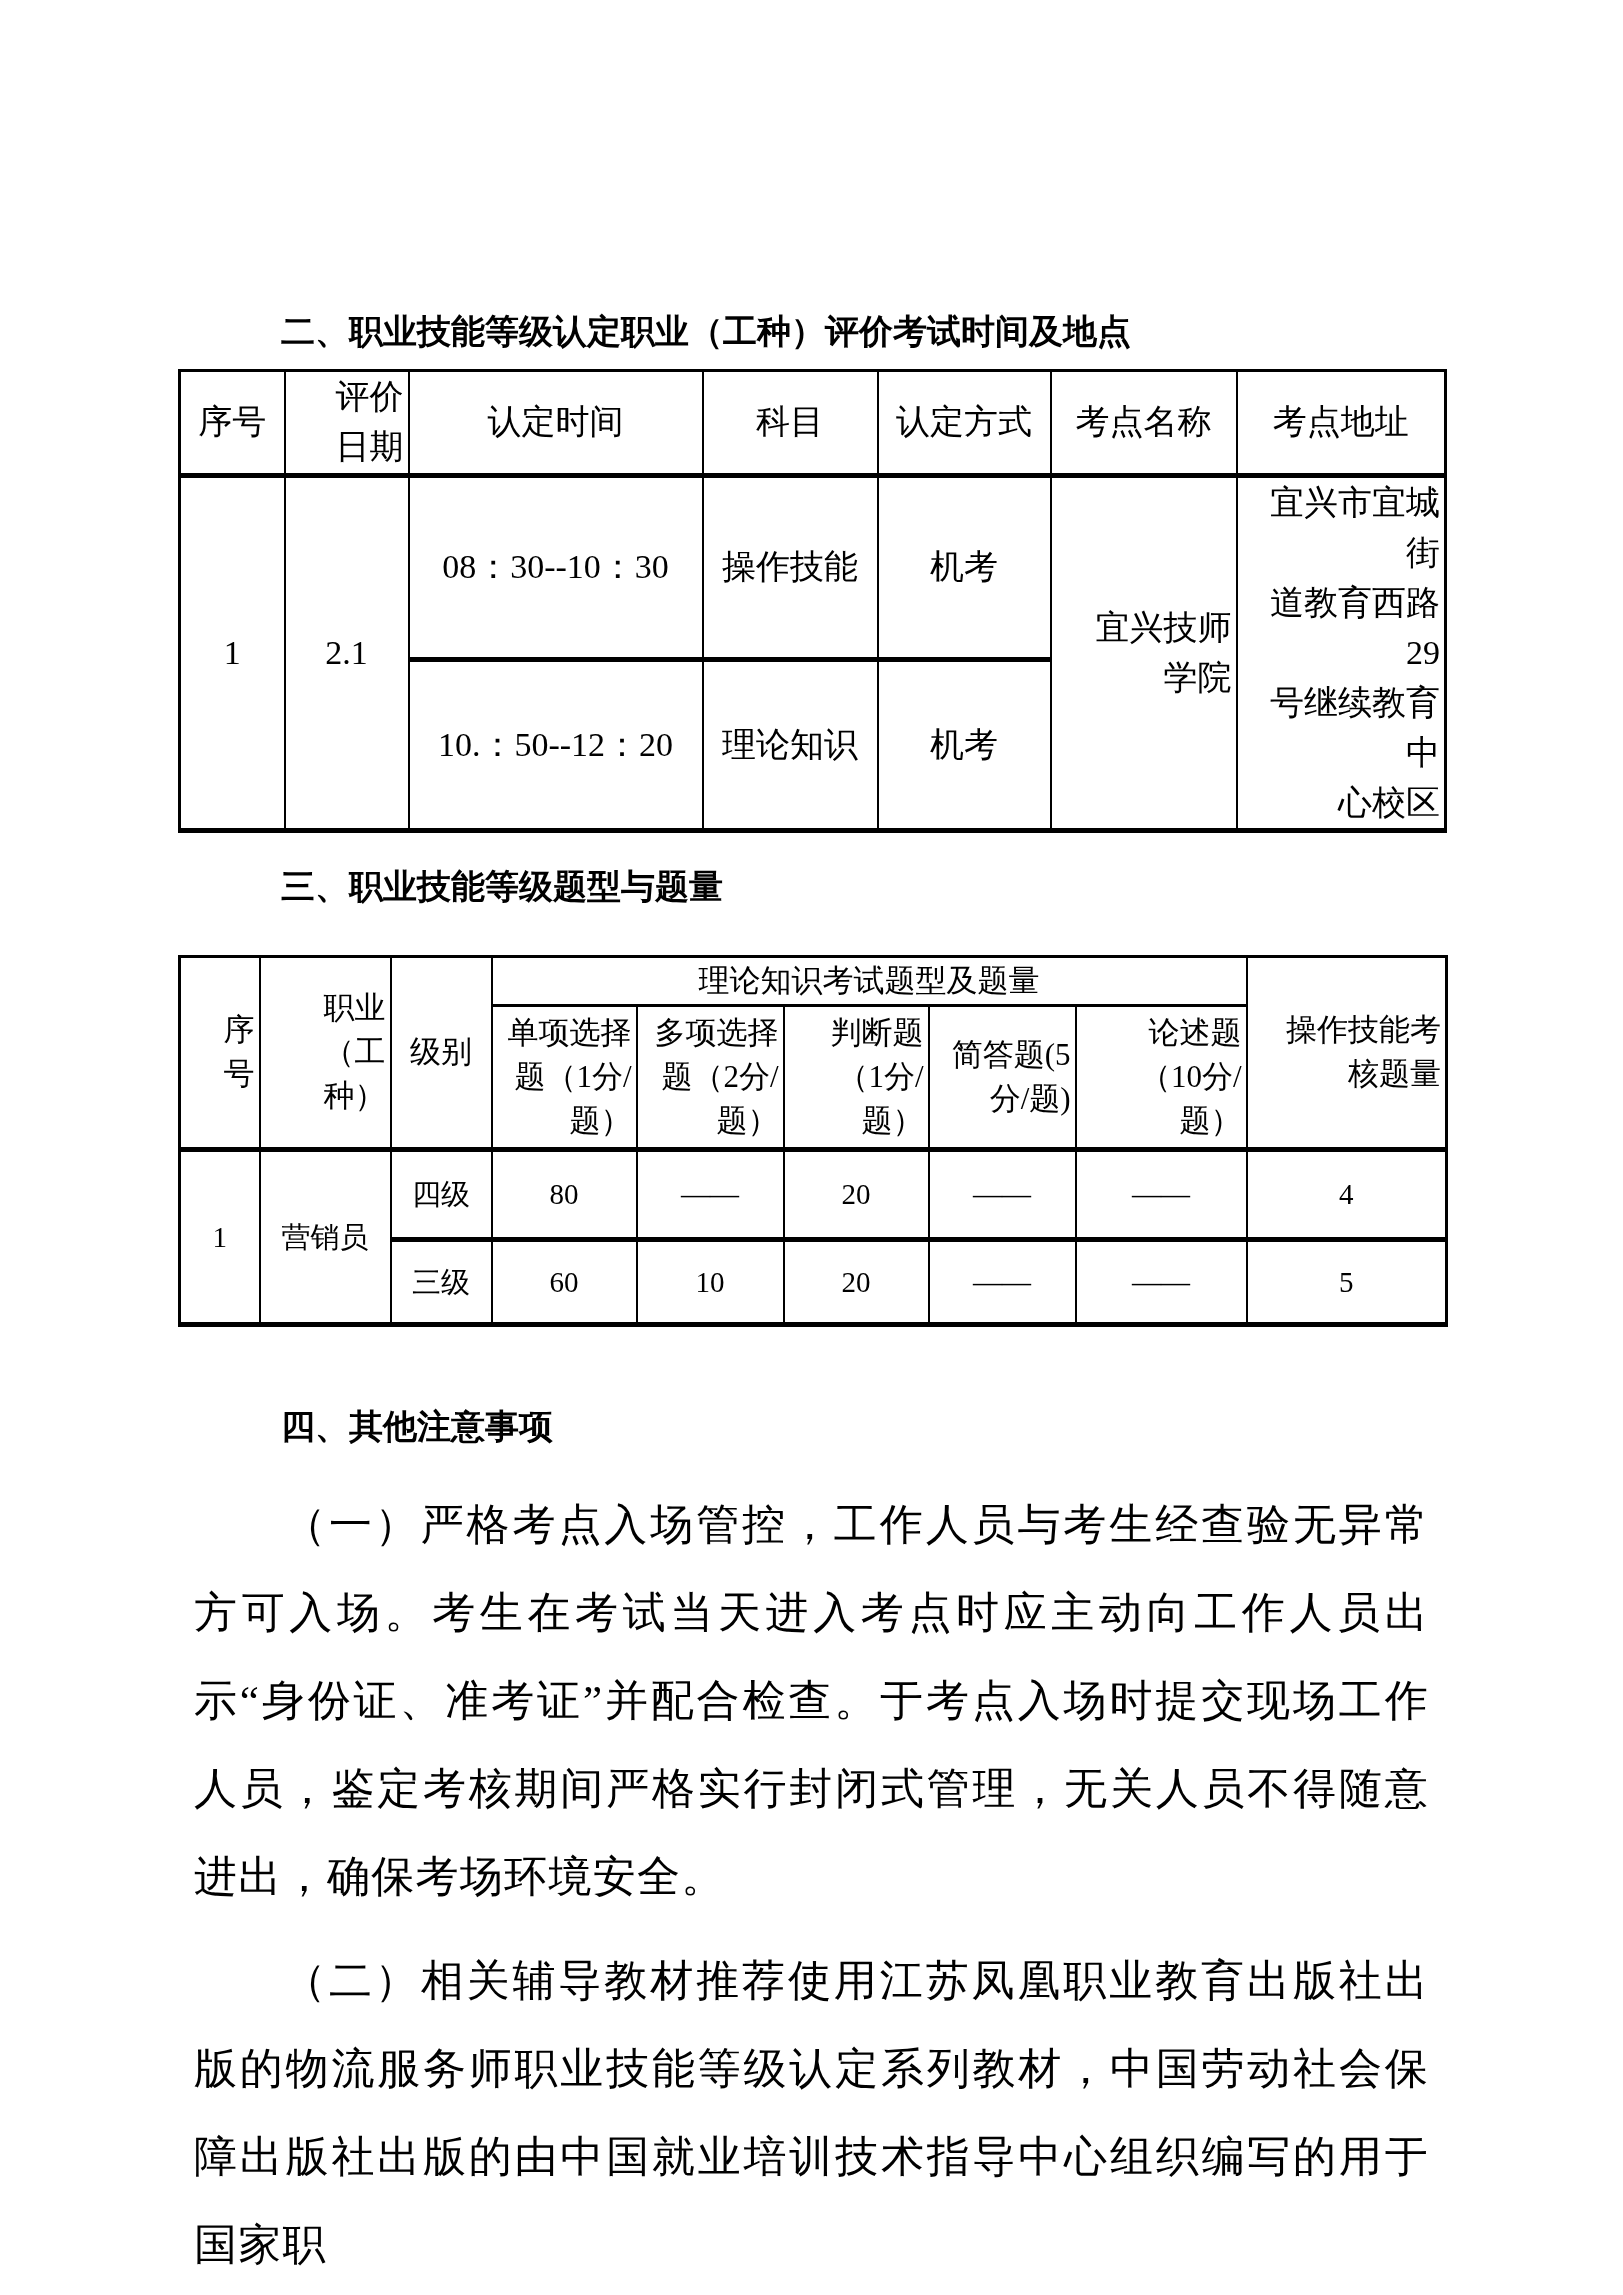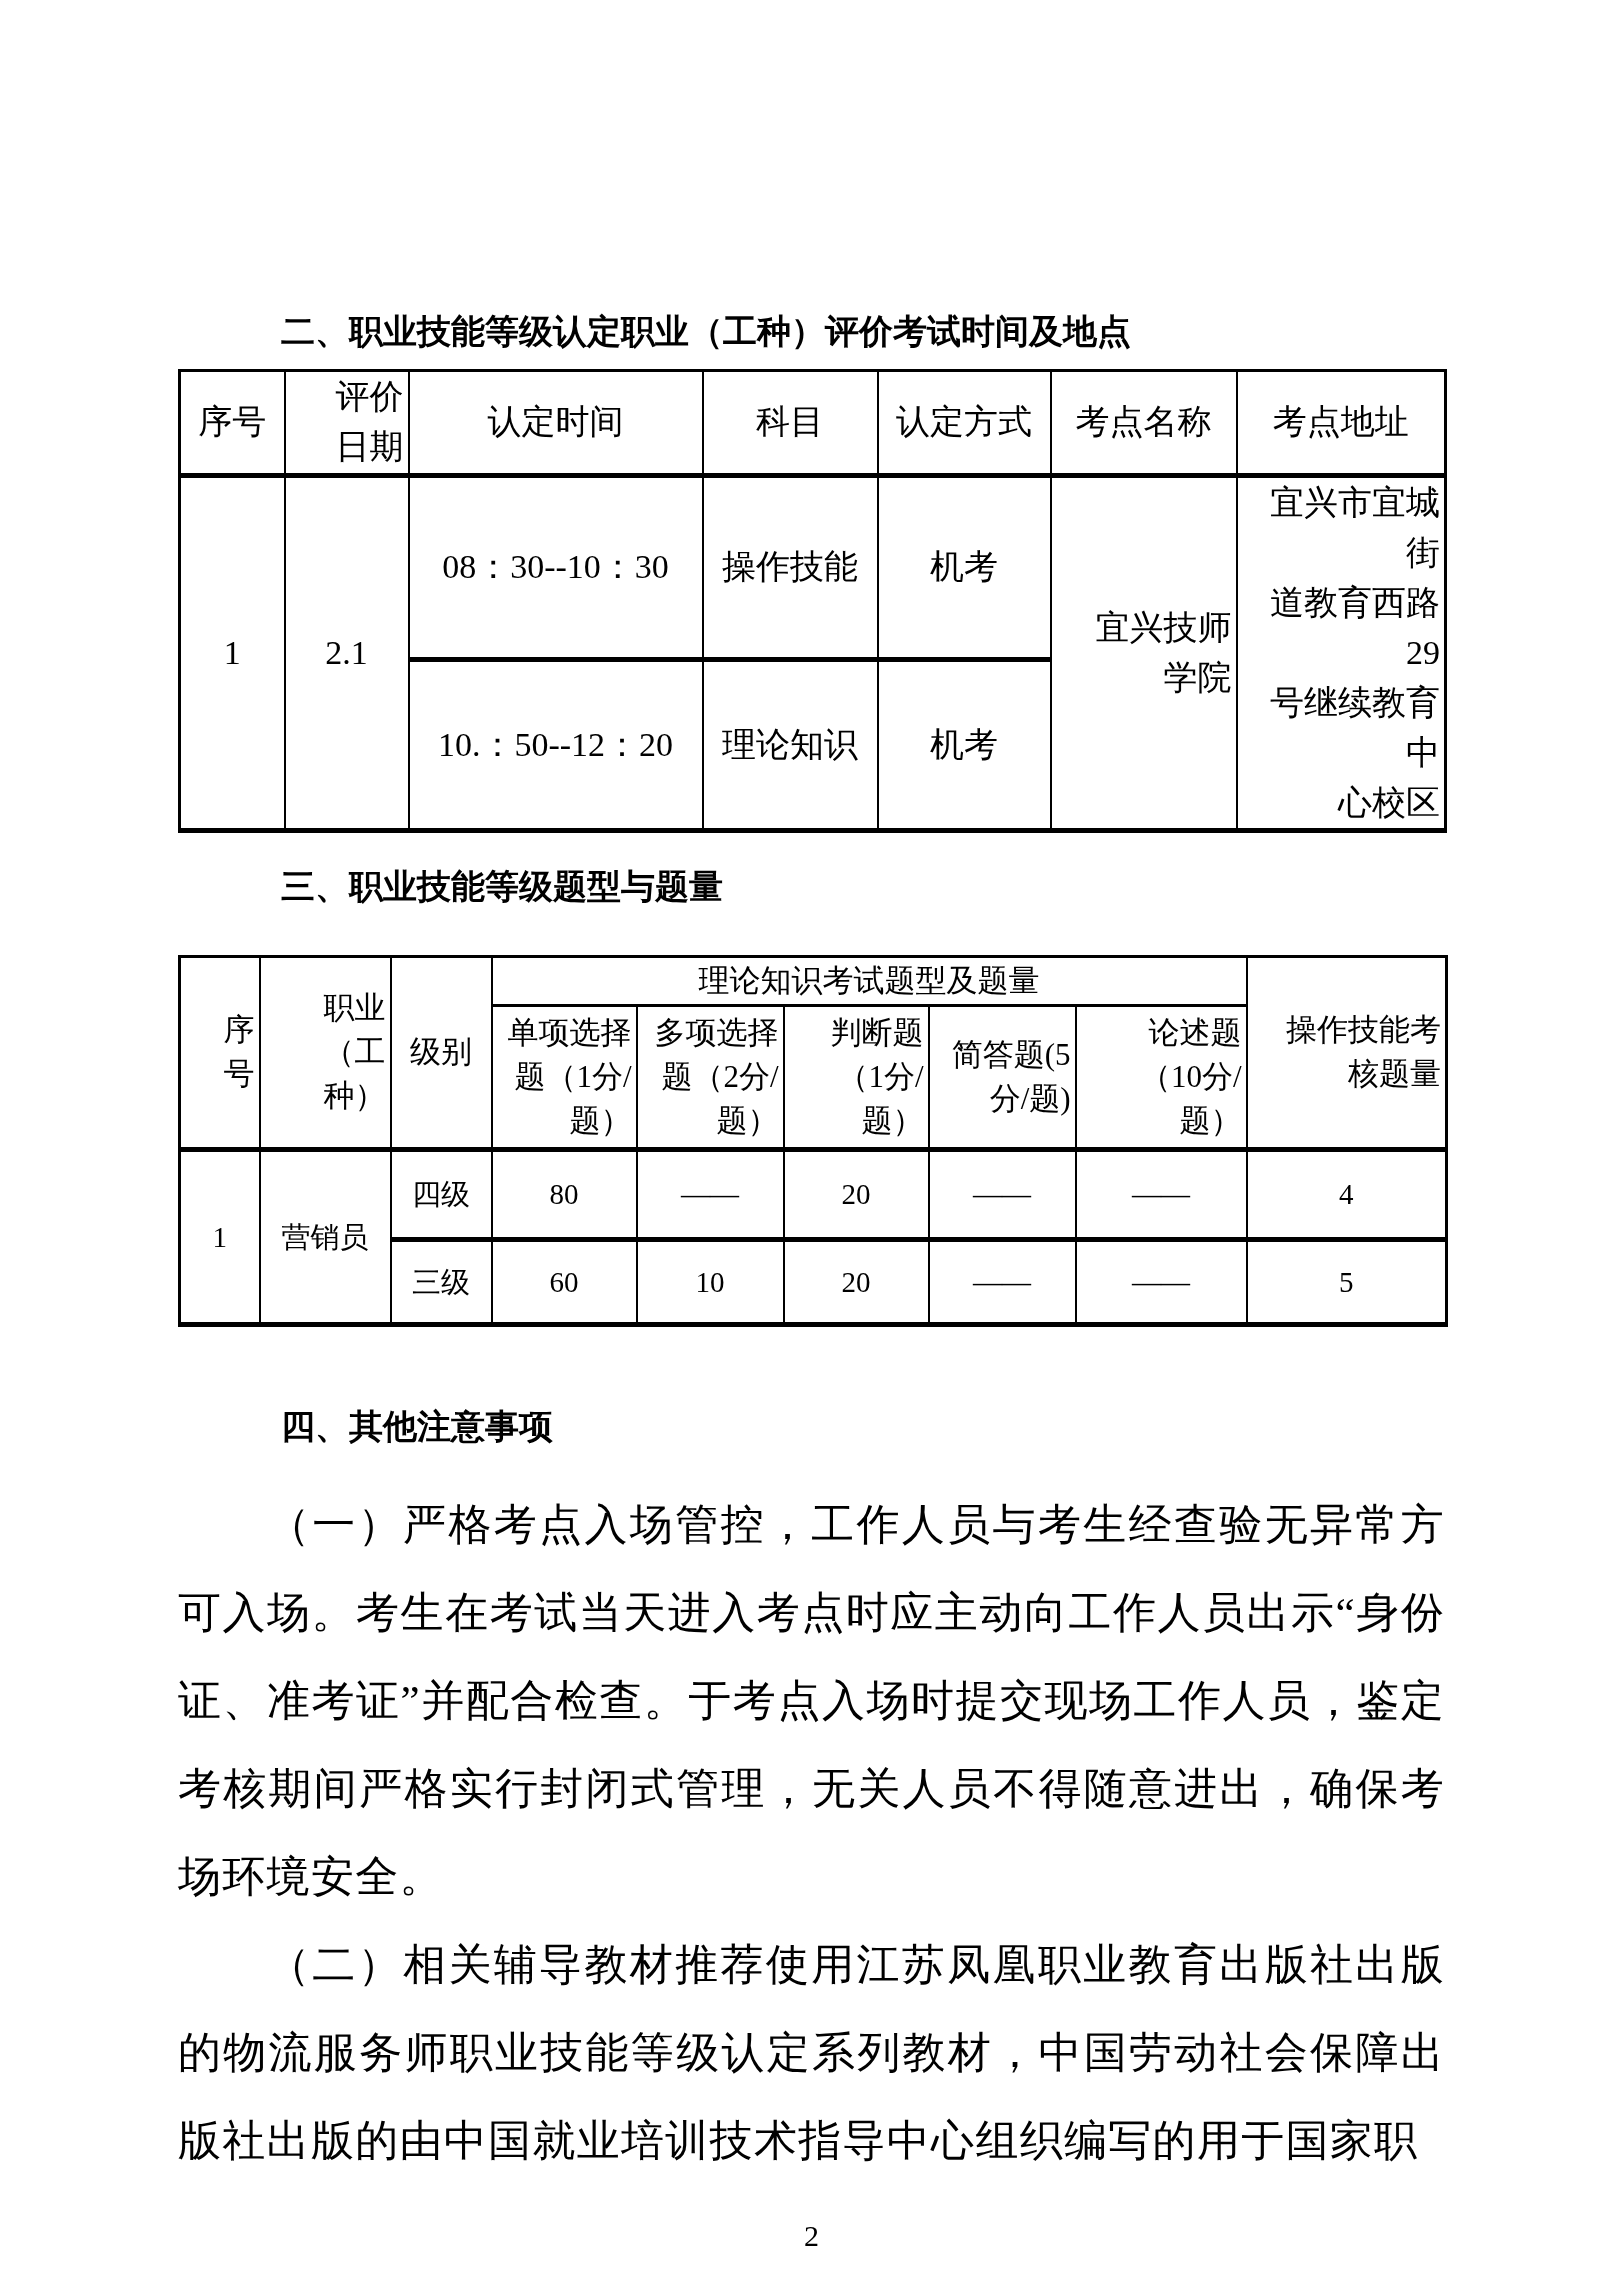--- a/index.html
+++ b/index.html
@@ -65,21 +65,21 @@
   .cell-lines div { text-align: right; }
 
   .paras {
     margin-top: 25px;
     font-size: 43px;
     line-height: 88px;
     letter-spacing: 1.3px;
     text-align: justify;
   }
   .paras p {
-    margin: 0;
+    margin: 16px;
     text-indent: 89px;
   }
   .page-no {
     margin-top: 31px;
     text-align: center;
     font-size: 30px;
     line-height: 39px;
   }
 </style>
 </head>

